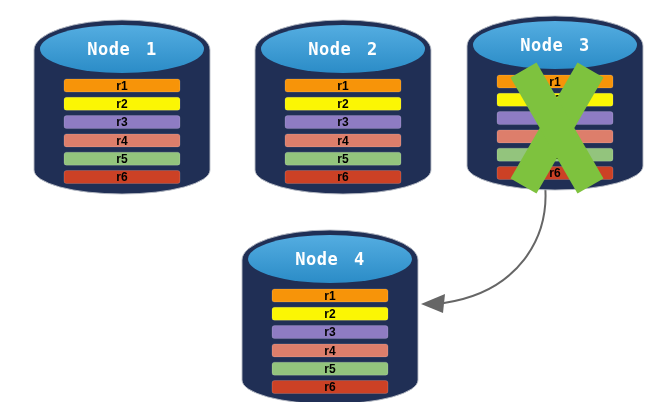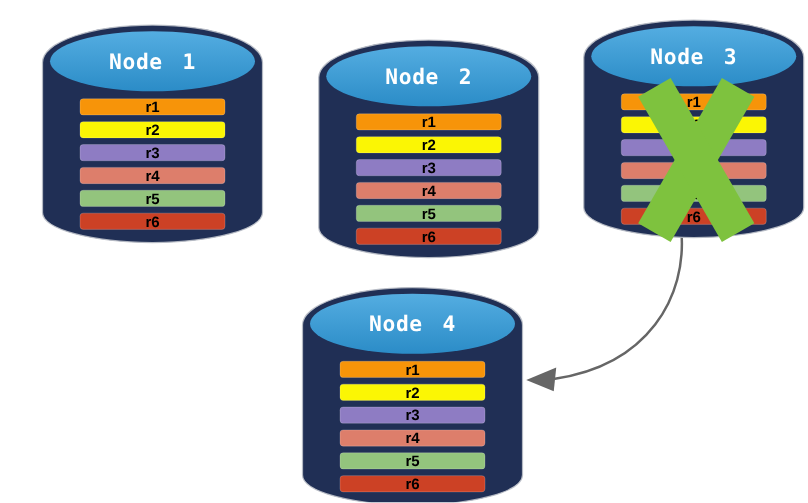--- a/index.html
+++ b/index.html
@@ -5,21 +5,21 @@
   html,body { margin:0; padding:0; background:#ffffff; }
   .canvas {
     position:relative; width:646px; height:402px;
     background:#ffffff; overflow:hidden;
     font-family:"Liberation Sans", sans-serif;
   }
   .arrow-layer { position:absolute; left:0; top:0; z-index:1; pointer-events:none; }
   .node { position:absolute; margin:12px; z-index:2; width:176px; height:178px; }
   .node svg { overflow:visible; display:block; }
   .pos-1 { left:22px;  top:8px; }
-  .pos-2 { left:243px; top:20px; }
+  .pos-2 { left:243px; top:8px; }
   .pos-3 { left:455px; top:4px; }
   .pos-4 { left:230px; top:218px; }
   .cyl-silhouette { stroke:rgba(185,190,198,0.9); stroke-width:1; }
   .node-title {
     font-family:"DejaVu Sans Mono","DejaVu Sans",monospace;
     font-weight:bold; font-size:17px; fill:#ffffff;
     letter-spacing:0.5px; word-spacing:5px;
   }
   .bar-rect { stroke:rgba(255,255,255,0.25); stroke-width:0.6; }
   .bar-label {

